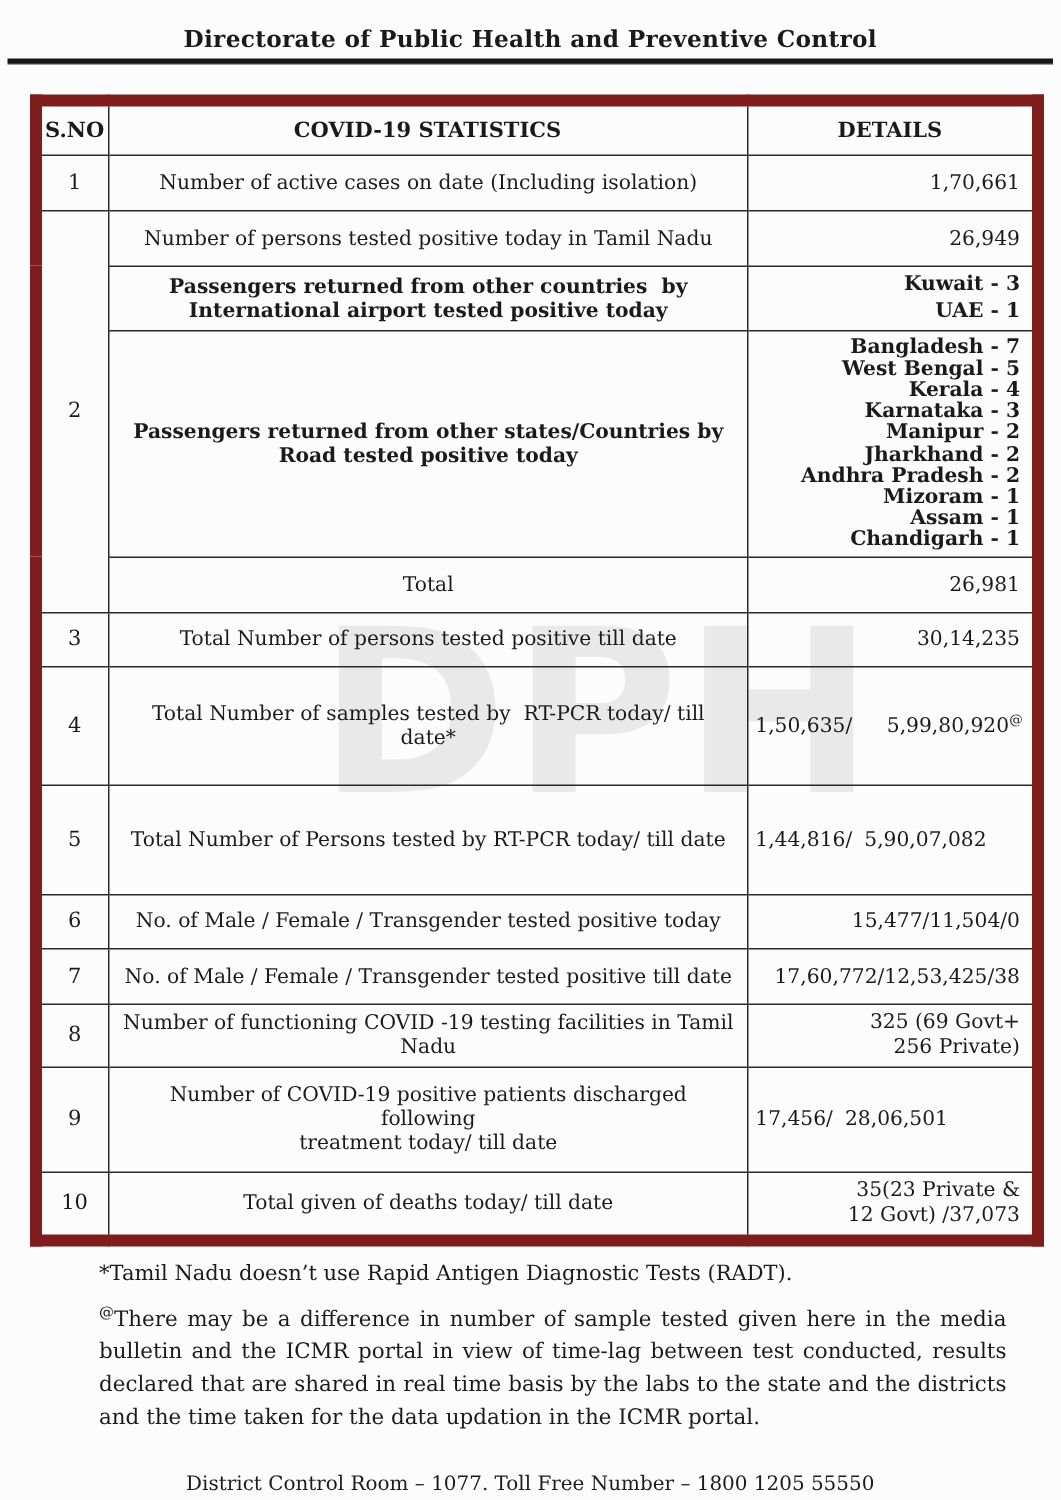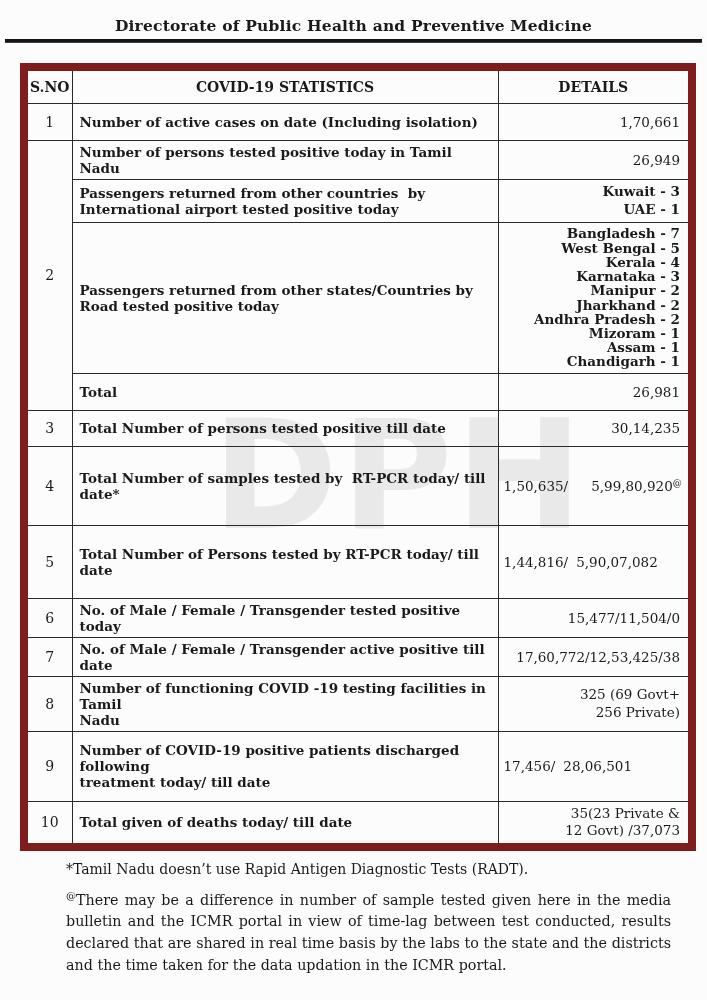--- a/index.html
+++ b/index.html
@@ -43,21 +43,21 @@
   col.c-stat { width: 426px; }
   col.c-det  { width: 194px; }
 
   .stats-table th, .stats-table td {
     border: 1.5px solid #2a2a2a;
     font-size: 13.5px; vertical-align: middle;
   }
   .stats-table th { font-size: 14px; font-weight: bold; text-align: center; padding: 2px; }
 
   td.sno   { text-align: center; font-size: 14px; }
-  td.label { padding: 3px 6px 3px 7px; text-align: left; font-weight: bold; }
+  td.label { padding: 3px 6px 3px 7px; text-align: center; }
   td.det   { text-align: right; padding: 3px 8px 3px 5px; }
   .bold    { font-weight: bold; }
   .pre     { white-space: pre-wrap; }
   .center  { text-align: center; }
   .list    { line-height: 14.2px; font-size: 13.2px; }
   .twoline { line-height: 17.5px; }
 
   .stack { display: flex; flex-direction: row; align-items: flex-end; gap: 23px; padding: 6px 0; }
   .stack.mid { gap: 8px; }
   sup.at { font-size: 9px; vertical-align: super; line-height: 0; }
@@ -78,21 +78,21 @@
   }
 </style>
 </head>
 <body>
 
 <div class="page">
 
   <div class="watermark">DPH</div>
 
   <header>
-    <h1 class="title">Directorate of Public Health and Preventive Medicine</h1>
+    <h1 class="title">Directorate of Public Health and Preventive Control</h1>
     <div class="title-rule"></div>
   </header>
 
   <table class="stats-table">
     <colgroup>
         <col class="c-sno">
         <col class="c-stat">
         <col class="c-det">
       </colgroup>
     <thead>
@@ -169,21 +169,21 @@
       </tr>
 
       <tr class="rh36">
         <td class="sno">6</td>
         <td class="label">No. of Male / Female / Transgender tested positive today</td>
         <td class="det">15,477/11,504/0</td>
       </tr>
 
       <tr class="rh37">
         <td class="sno">7</td>
-        <td class="label">No. of Male / Female / Transgender active positive till date</td>
+        <td class="label">No. of Male / Female / Transgender tested positive till date</td>
         <td class="det">17,60,772/12,53,425/38</td>
       </tr>
 
       <tr class="rh42">
         <td class="sno">8</td>
         <td class="label pre">Number of functioning COVID -19 testing facilities in Tamil
 Nadu</td>
         <td class="det pre twoline">325 (69 Govt+
 256 Private)</td>
       </tr>

